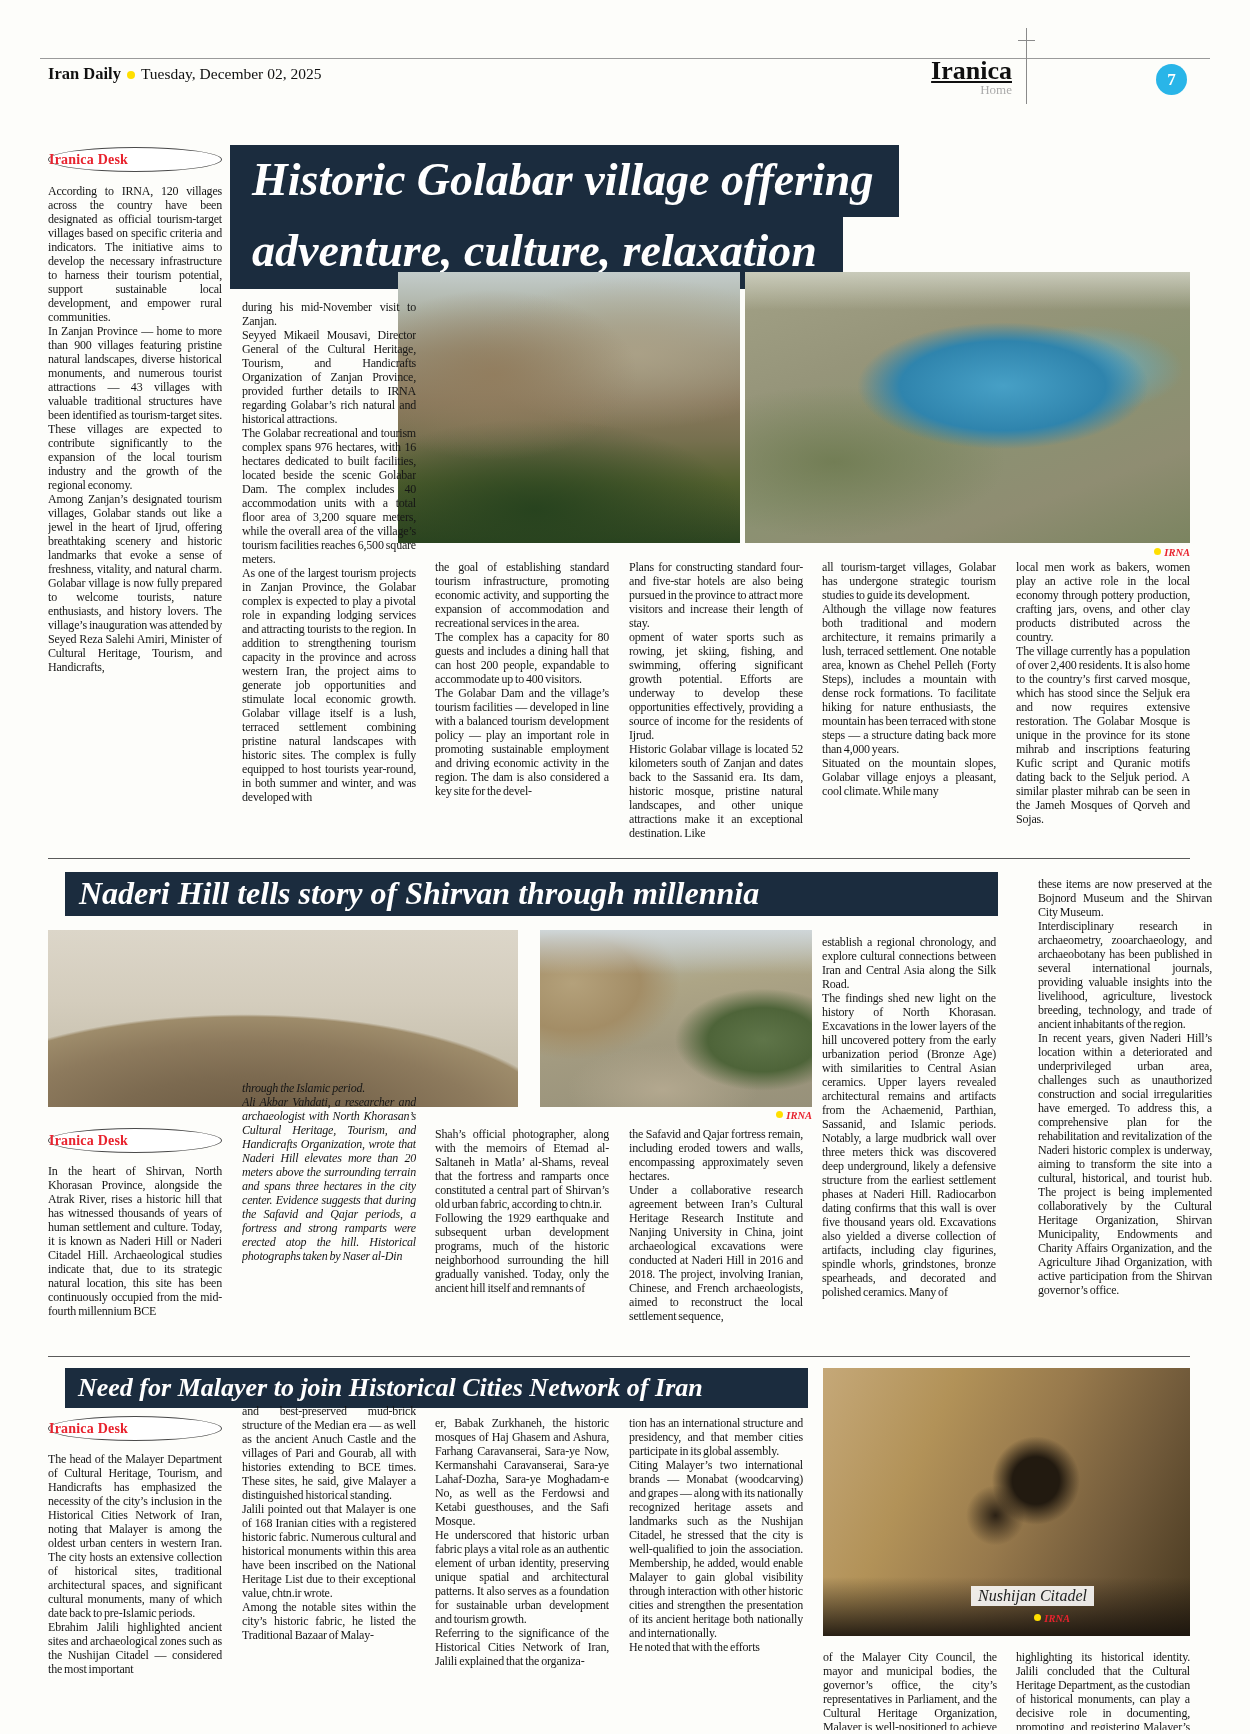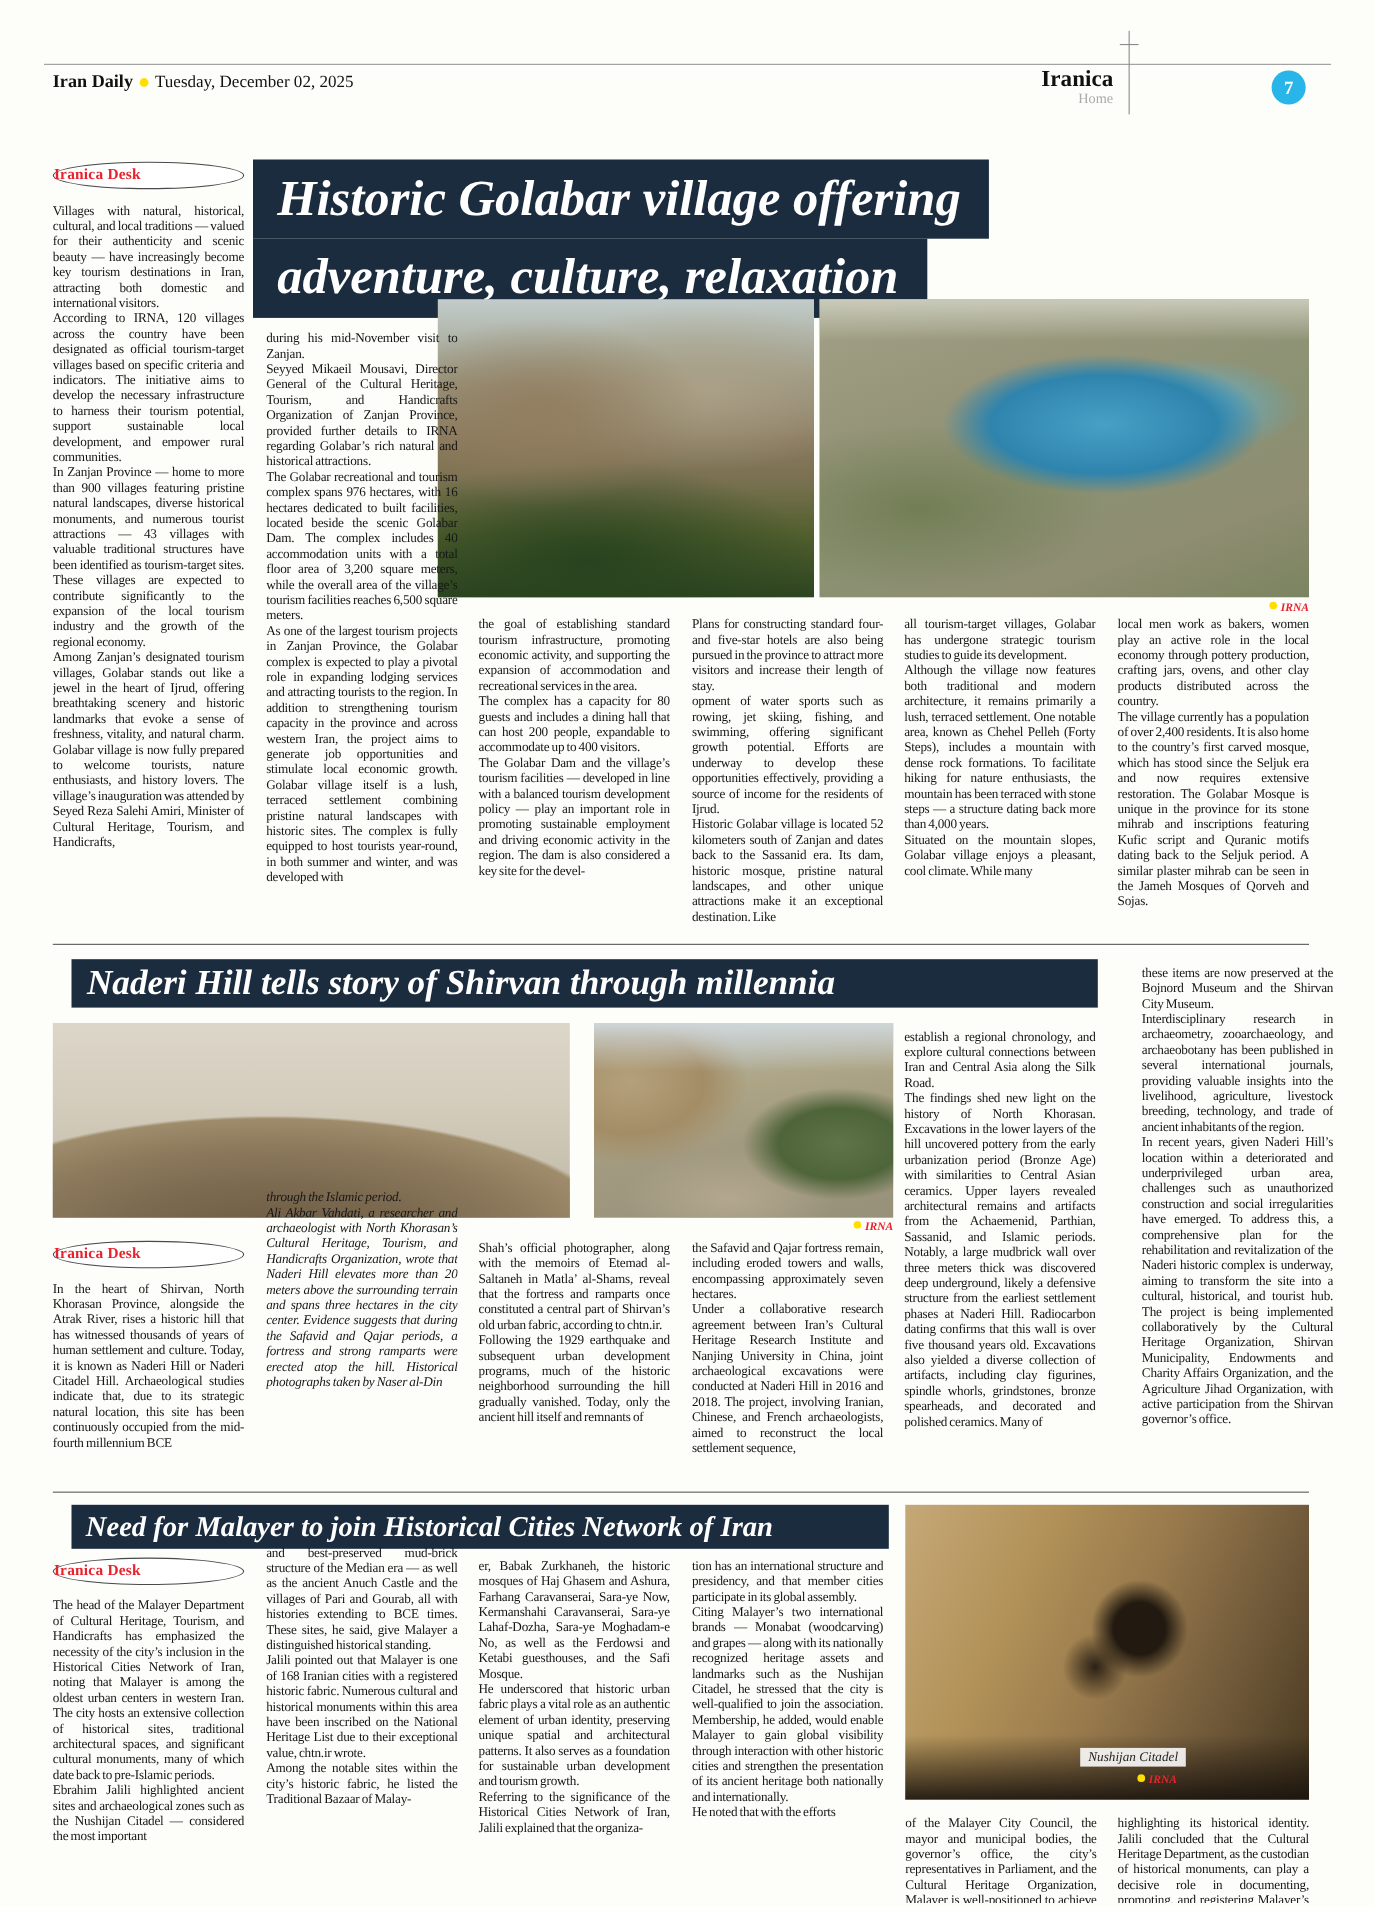--- a/index.html
+++ b/index.html
@@ -6,21 +6,21 @@
   .page { position:relative; width:1250px; height:1734px; background:#fdfdfa; overflow:hidden;
           font-family:"Liberation Serif", serif; margin:0 auto; }
 
   
   .topline  { position:absolute; left:40px; top:58px; width:1170px; border-top:1px solid #9a9a9a; }
   .masthead { position:absolute; left:48px; top:64px; font-size:15.5px; color:#111; white-space:nowrap; }
   .masthead .brand { font-weight:bold; font-size:16.5px; }
   .ydot { display:inline-block; width:8px; height:8px; border-radius:50%; background:#ffdf00;
           margin:0 6px 1px 6px; vertical-align:middle; }
   .section  { position:absolute; left:812px; top:60px; width:200px; text-align:right; }
-  .section .name { font-weight:bold; font-size:21px; color:#101010; line-height:22px; }
+  .section .name { font-weight:bold; font-size:26px; color:#101010; line-height:22px;text-decoration:underline; }
   .section .sub  { font-size:13px; color:#ababab; line-height:15px; }
   .vsep  { position:absolute; left:1026px; top:28px; height:76px; border-left:1px solid #8a8a8a; }
   .hdash { position:absolute; left:1018px; top:40px; width:17px; border-top:1px solid #8a8a8a; }
   .pagenum { position:absolute; left:1156px; top:64px; width:31px; height:31px; border-radius:50%;
              background:#29b5e8; color:#fff; font-weight:bold; font-size:17px;
              display:flex; align-items:center; justify-content:center; }
 
   
   .rule { position:absolute; left:48px; width:1142px; height:0; border-top:1px solid #5a5a5a; }
   .col  { position:absolute; width:174px; text-align:justify; font-size:12px; line-height:14px;
@@ -33,22 +33,22 @@
   .hl1a { left:230px; top:145px; height:72px; line-height:70px; font-size:46px; padding:0 26px 0 22px; }
   .hl1b { left:230px; top:217px; height:72px; line-height:68px; font-size:46px; padding:0 26px 0 22px; }
   .hl2  { left:65px; top:872px;  width:933px; height:44px; line-height:43px; font-size:32px; padding-left:14px; box-sizing:border-box; }
   .hl3  { left:65px; top:1368px; width:743px; height:40px; line-height:39px; font-size:26px; padding-left:13px; box-sizing:border-box; }
 
   .photo { position:absolute; overflow:hidden; }
   .credit { position:absolute; font-style:italic; font-weight:bold; font-size:10.5px; color:#e8232e;
             text-align:right; width:100px; white-space:nowrap; }
   .credit .cdot { display:inline-block; width:7px; height:7px; border-radius:50%; background:#ffdf00;
                   margin-right:3px; vertical-align:1px; }
-  .photo-label { position:absolute; right:112px; bottom:30px; background:rgba(255,255,255,.88);
-                 padding:1px 7px; font-style:italic; font-size:12px; color:#222; white-space:nowrap; }
+  .photo-label { position:absolute; right:96px; bottom:30px; background:rgba(255,255,255,.88);
+                 padding:1px 7px; font-style:italic; font-size:16px; color:#222; white-space:nowrap; }
   .credit-in { position:absolute; right:120px; bottom:12px; width:auto; }
 
   
   #photoA { left:398px; top:272px; width:342px; height:271px;
     background:
       radial-gradient(ellipse 60% 45% at 28% 38%, rgba(146,125,94,.95) 0%, rgba(146,125,94,0) 70%),
       radial-gradient(ellipse 70% 40% at 70% 30%, rgba(172,162,136,.9) 0%, rgba(172,162,136,0) 70%),
       radial-gradient(ellipse 80% 45% at 40% 88%, rgba(38,66,30,.95) 0%, rgba(38,66,30,0) 75%),
       linear-gradient(180deg,#c3cccb 0%,#aeb3a6 14%,#98917a 30%,#89795d 48%,#77704f 62%,#53602f 78%,#2c4420 100%); }
   #photoB { left:745px; top:272px; width:445px; height:271px;
@@ -129,21 +129,20 @@
   <div class="hl hl1a">Historic Golabar village offering</div>
   <div class="hl hl1b">adventure, culture, relaxation</div>
 
   <div class="photo" id="photoA"></div>
   <div class="photo" id="photoB"></div>
   <div class="credit a1-credit">
     <span class="cdot"></span><span>IRNA</span>
   </div>
 
   <div class="col a1-c1">
-    <p>Villages with natural, historical, cultural, and local traditions — valued for their authenticity and scenic beauty — have increasingly become key tourism destinations in Iran, attracting both domestic and international visitors.</p>
     <p>According to IRNA, 120 villages across the country have been designated as official tourism-target villages based on specific criteria and indicators. The initiative aims to develop the necessary infrastructure to harness their tourism potential, support sustainable local development, and empower rural communities.</p>
     <p>In Zanjan Province — home to more than 900 villages featuring pristine natural landscapes, diverse historical monuments, and numerous tourist attractions — 43 villages with valuable traditional structures have been identified as tourism-target sites. These villages are expected to contribute significantly to the expansion of the local tourism industry and the growth of the regional economy.</p>
     <p>Among Zanjan’s designated tourism villages, Golabar stands out like a jewel in the heart of Ijrud, offering breathtaking scenery and historic landmarks that evoke a sense of freshness, vitality, and natural charm. Golabar village is now fully prepared to welcome tourists, nature enthusiasts, and history lovers. The village’s inauguration was attended by Seyed Reza Salehi Amiri, Minister of Cultural Heritage, Tourism, and Handicrafts,</p>
   </div>
   <div class="col a1-c2">
     <p>during his mid-November visit to Zanjan.</p>
     <p>Seyyed Mikaeil Mousavi, Director General of the Cultural Heritage, Tourism, and Handicrafts Organization of Zanjan Province, provided further details to IRNA regarding Golabar’s rich natural and historical attractions.</p>
     <p>The Golabar recreational and tourism complex spans 976 hectares, with 16 hectares dedicated to built facilities, located beside the scenic Golabar Dam. The complex includes 40 accommodation units with a total floor area of 3,200 square meters, while the overall area of the village’s tourism facilities reaches 6,500 square meters.</p>
     <p>As one of the largest tourism projects in Zanjan Province, the Golabar complex is expected to play a pivotal role in expanding lodging services and attracting tourists to the region. In addition to strengthening tourism capacity in the province and across western Iran, the project aims to generate job opportunities and stimulate local economic growth. Golabar village itself is a lush, terraced settlement combining pristine natural landscapes with historic sites. The complex is fully equipped to host tourists year-round, in both summer and winter, and was developed with</p>
   </div>

